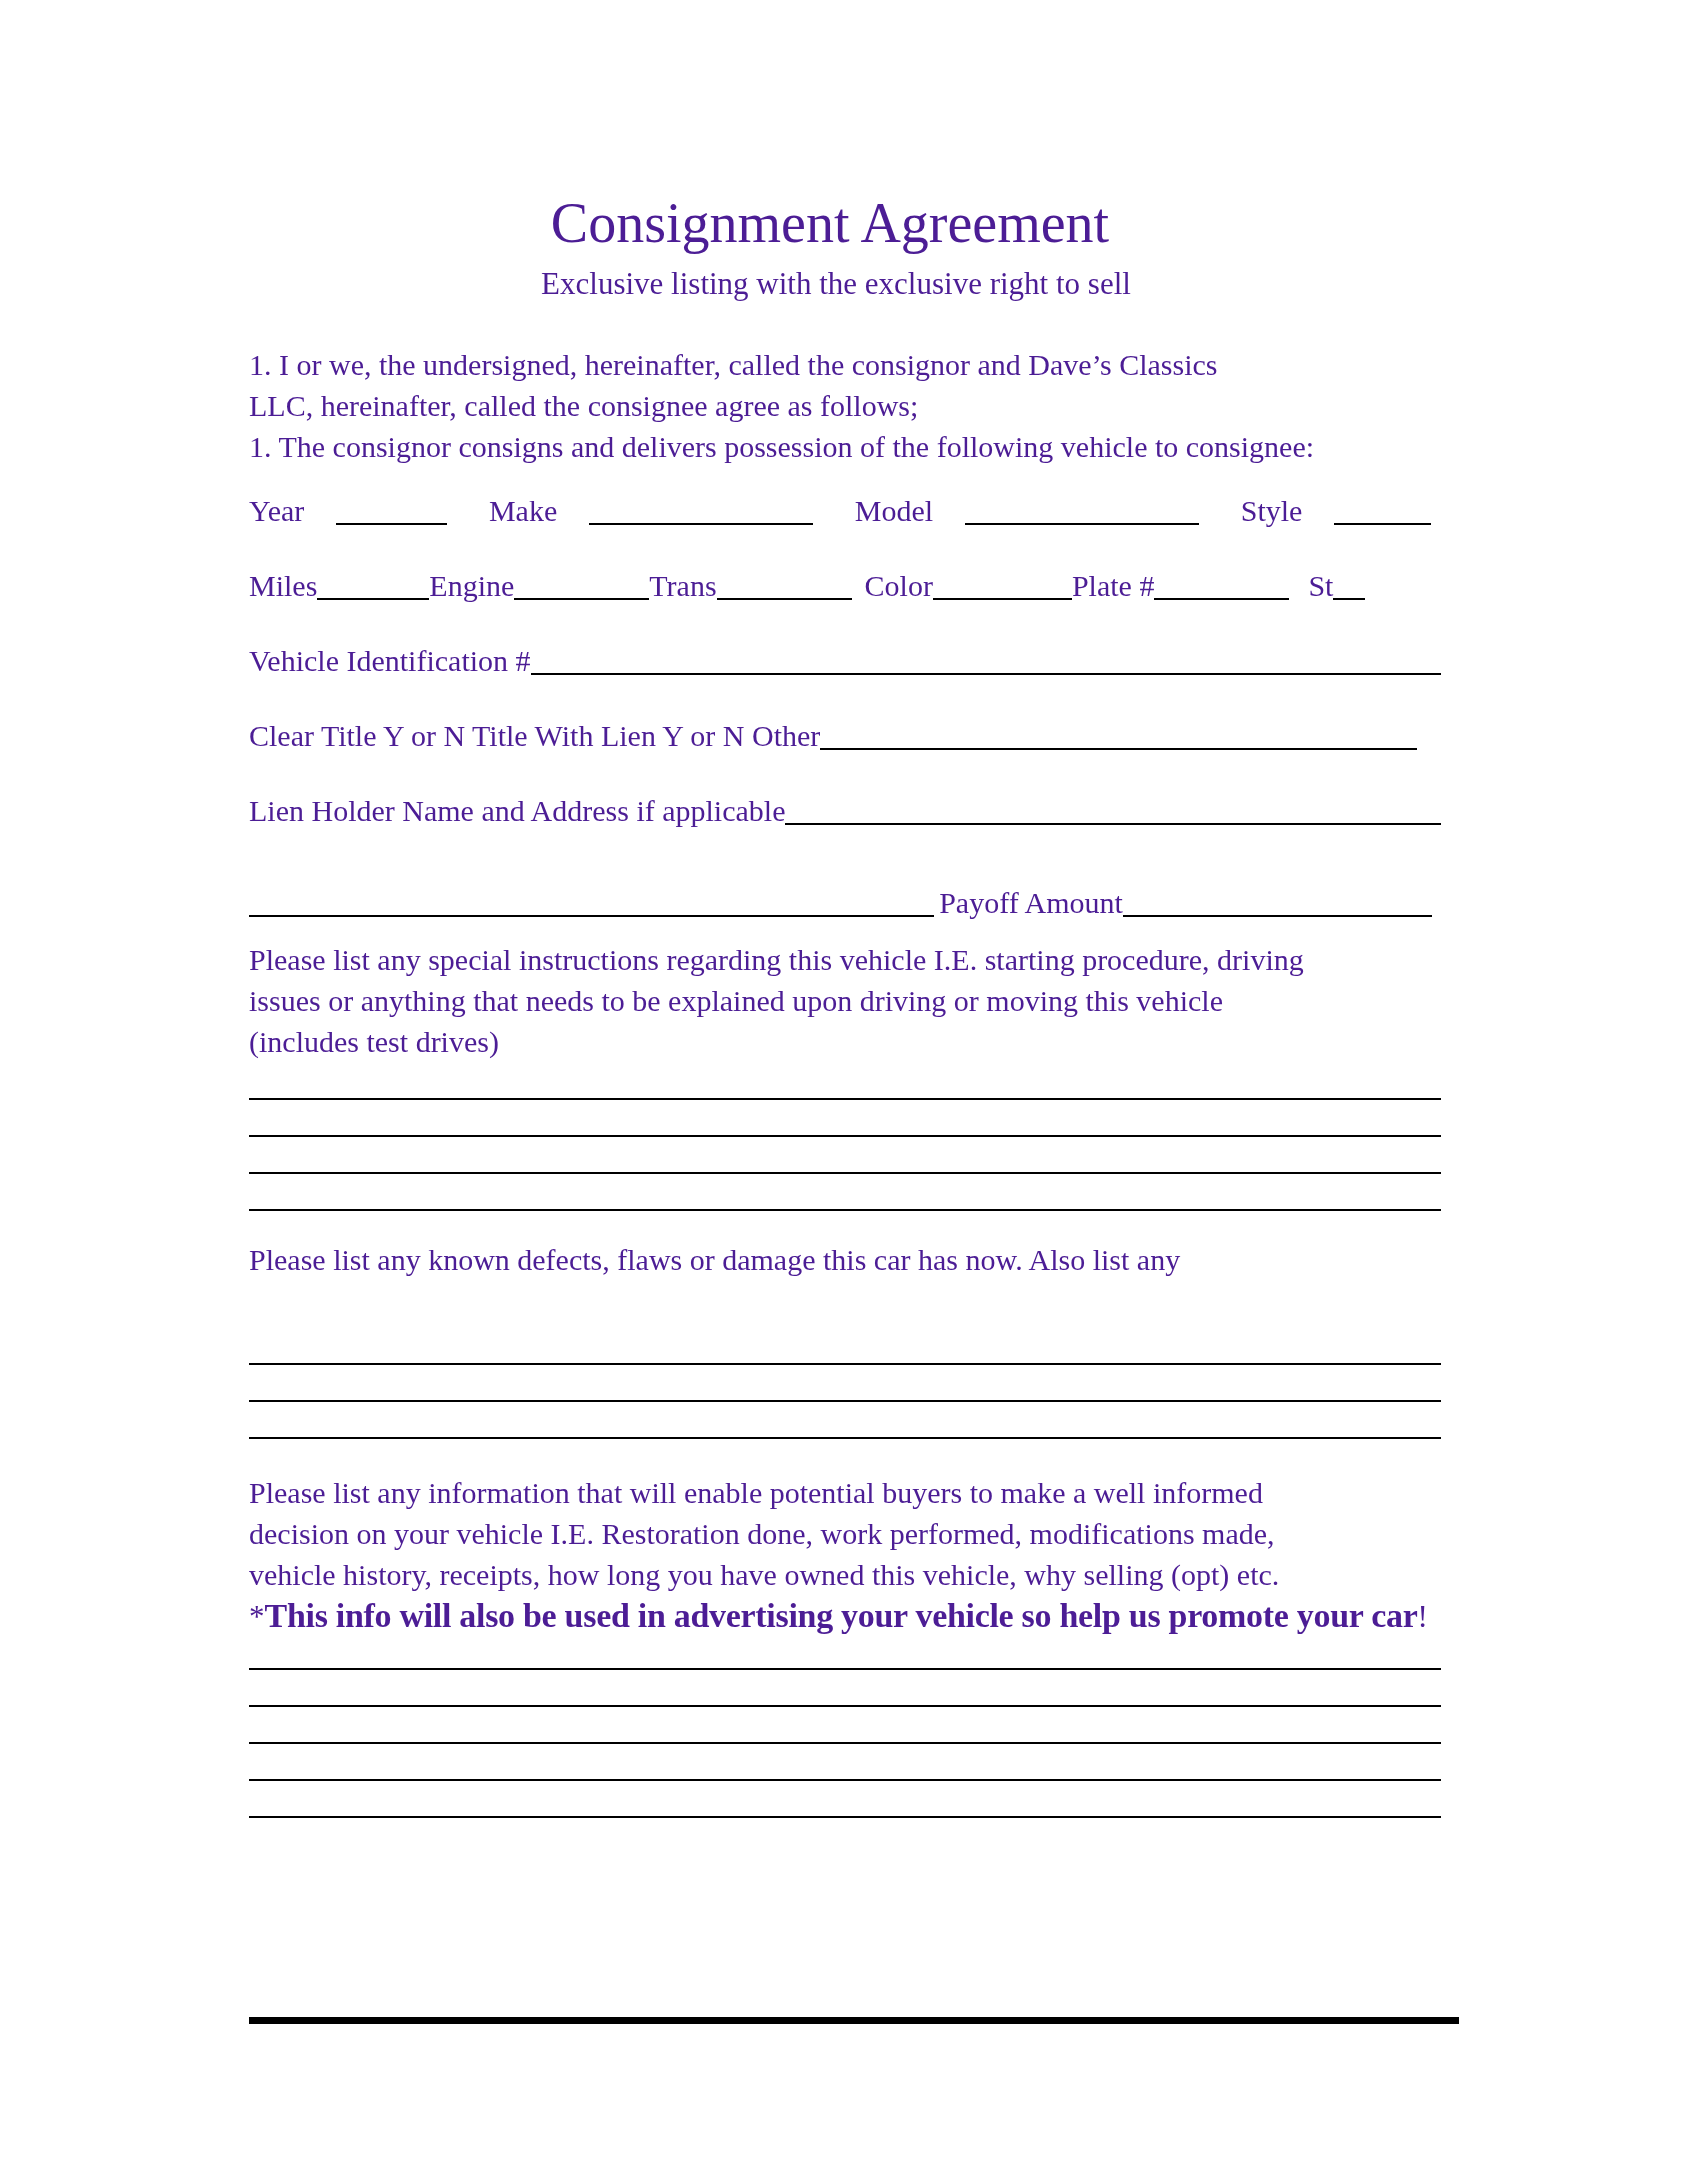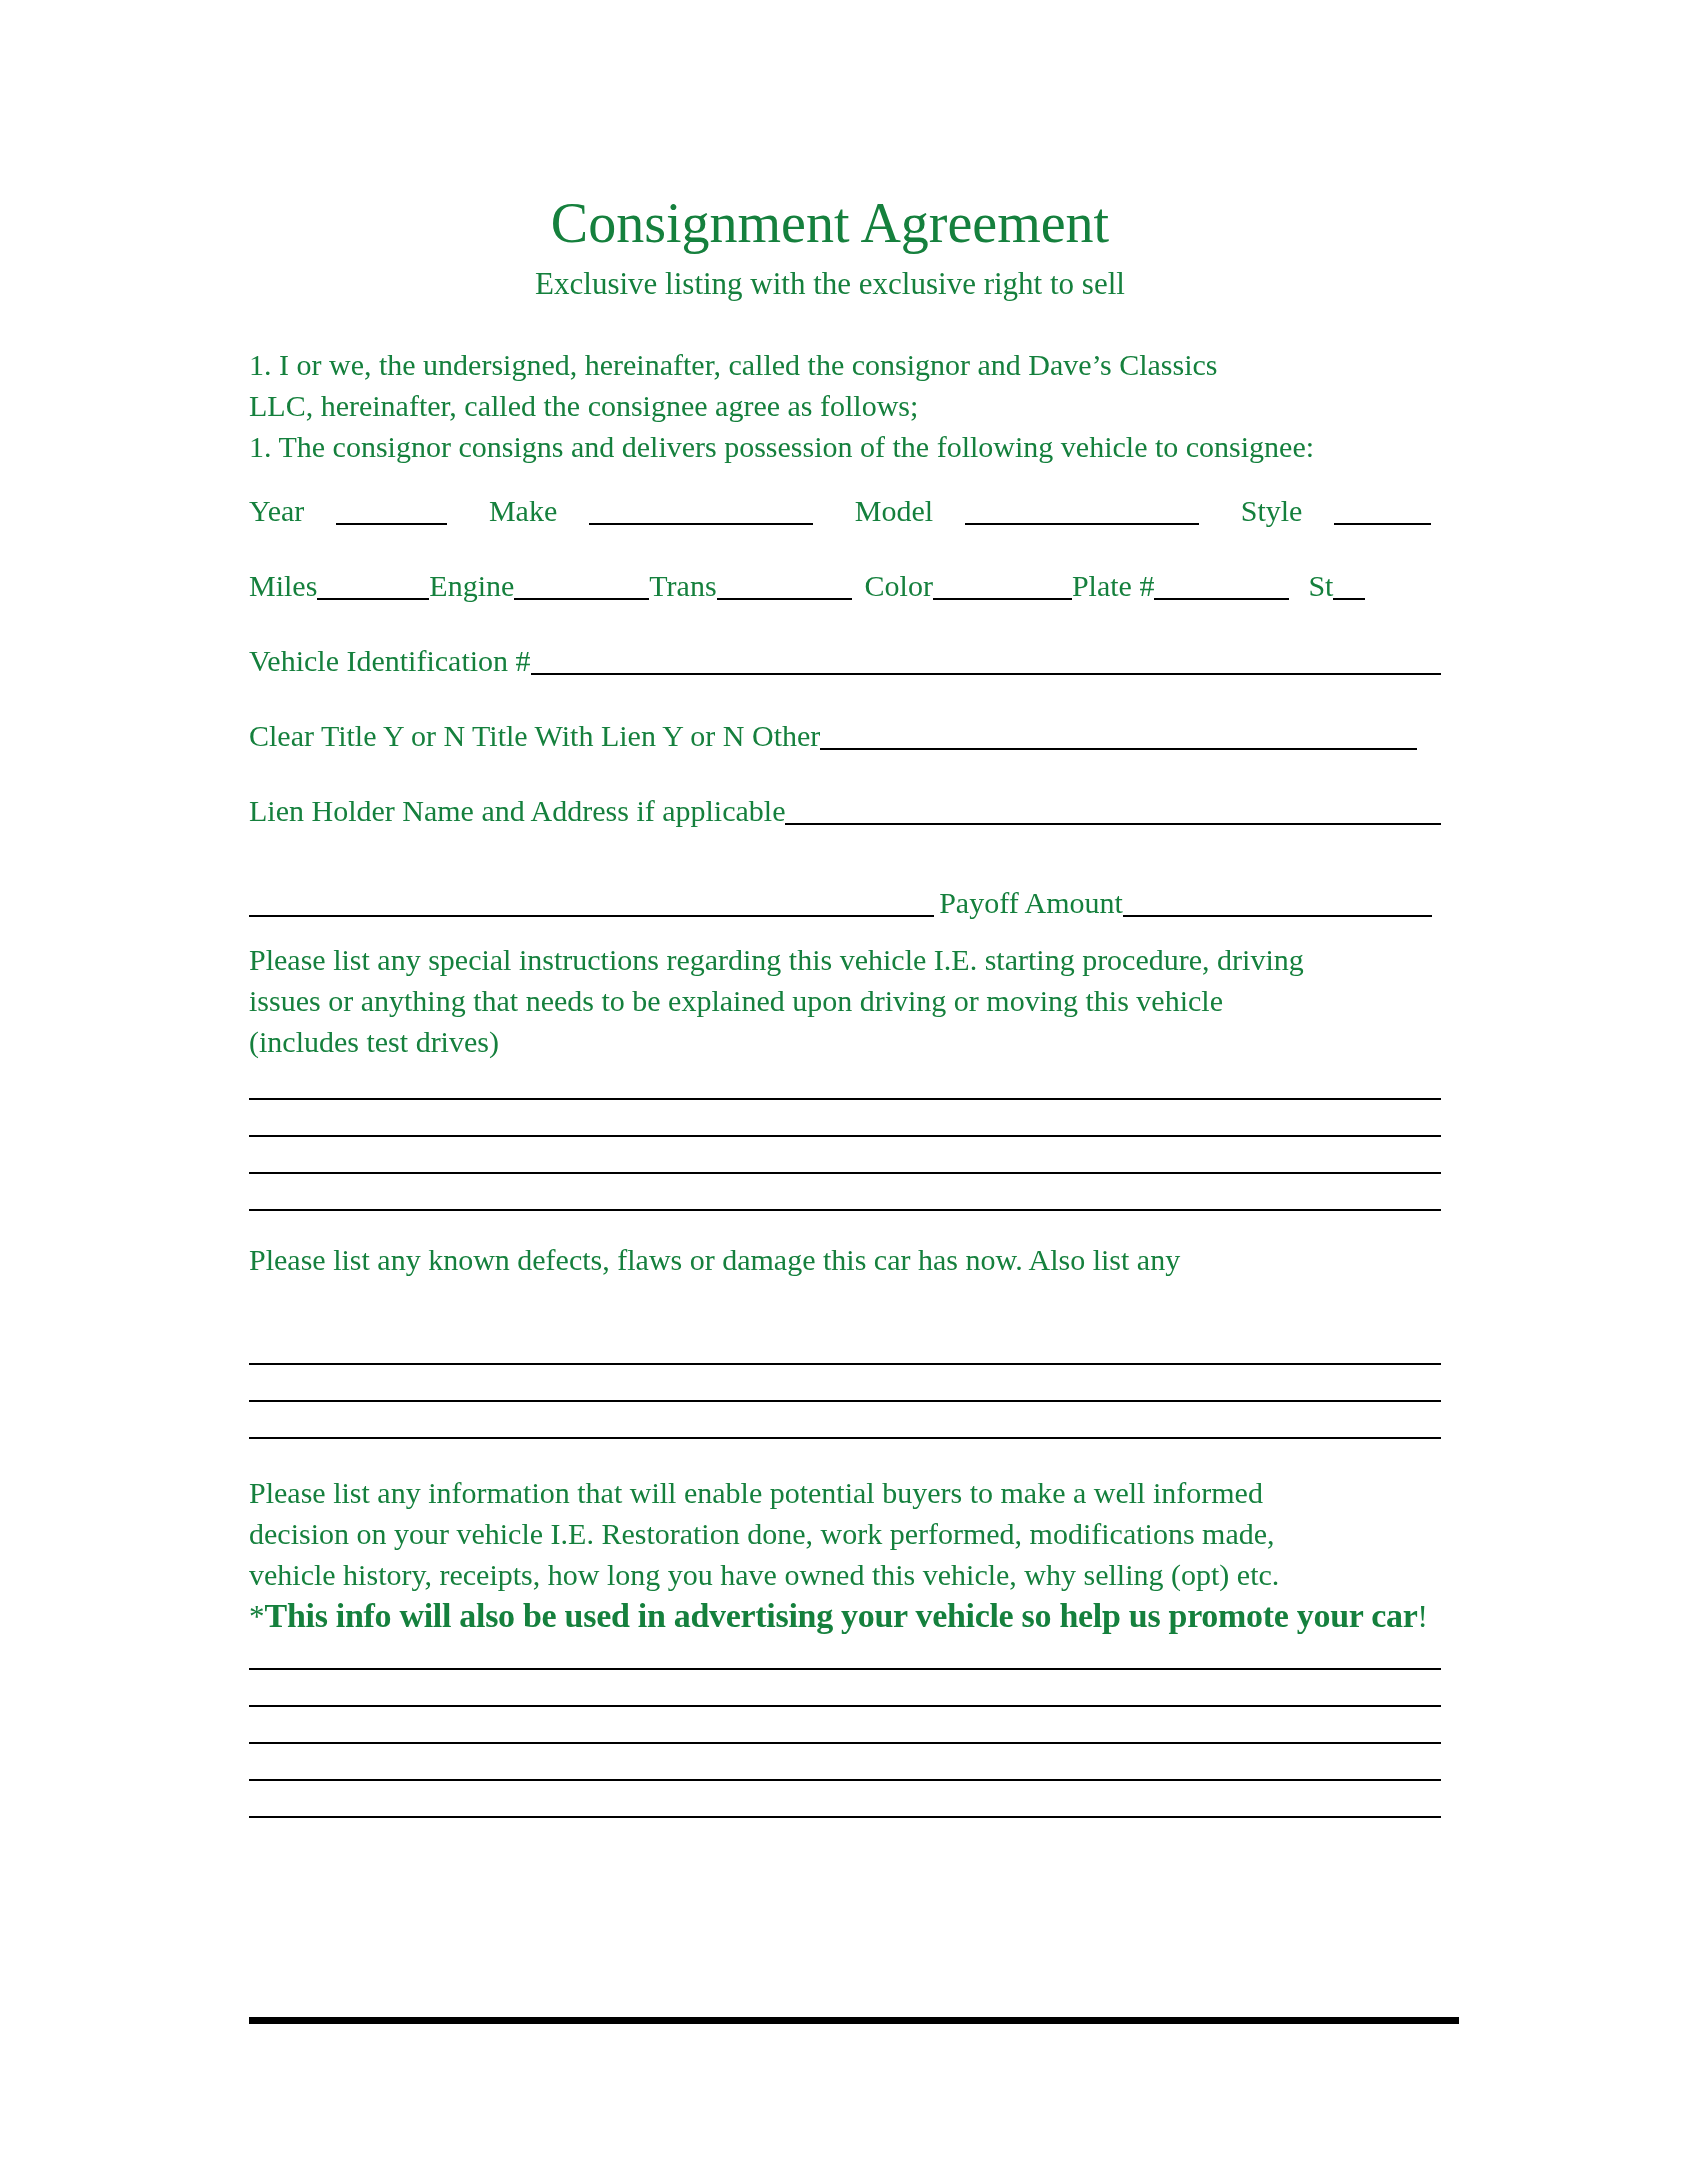--- a/index.html
+++ b/index.html
@@ -1,30 +1,30 @@
 <!DOCTYPE html>
 <html style="font-size:14px"><head>
 <meta charset="utf-8">
 <style>
   html, body { margin:0; padding:0; background:#ffffff; }
   .page {
     position:relative;
     width:1687px;
     height:2184px;
     background:#ffffff;
-    color:#15803d;
+    color:#4c1d95;
     font-family:"Liberation Serif","DejaVu Serif",serif;
     overflow:hidden;
   }
   .doc-title {
     position:absolute; left:249px; top:192px; width:1162px;
     text-align:center; font-size:56px; line-height:63px; font-weight:normal; margin:0;
   }
   .doc-subtitle {
-    position:absolute; left:249px; top:265px; width:1162px;
+    position:absolute; left:255px; top:265px; width:1162px;
     text-align:center; font-size:31px; line-height:38px; font-weight:normal; margin:0;
   }
   .para {
     position:absolute; left:249px; width:1192px;
     font-size:30px; line-height:41px;
   }
   #intro            { top:344px; }
   #para-instructions{ top:939px; }
   #para-defects     { top:1239px; }
   #para-buyer-info  { top:1472px; }

